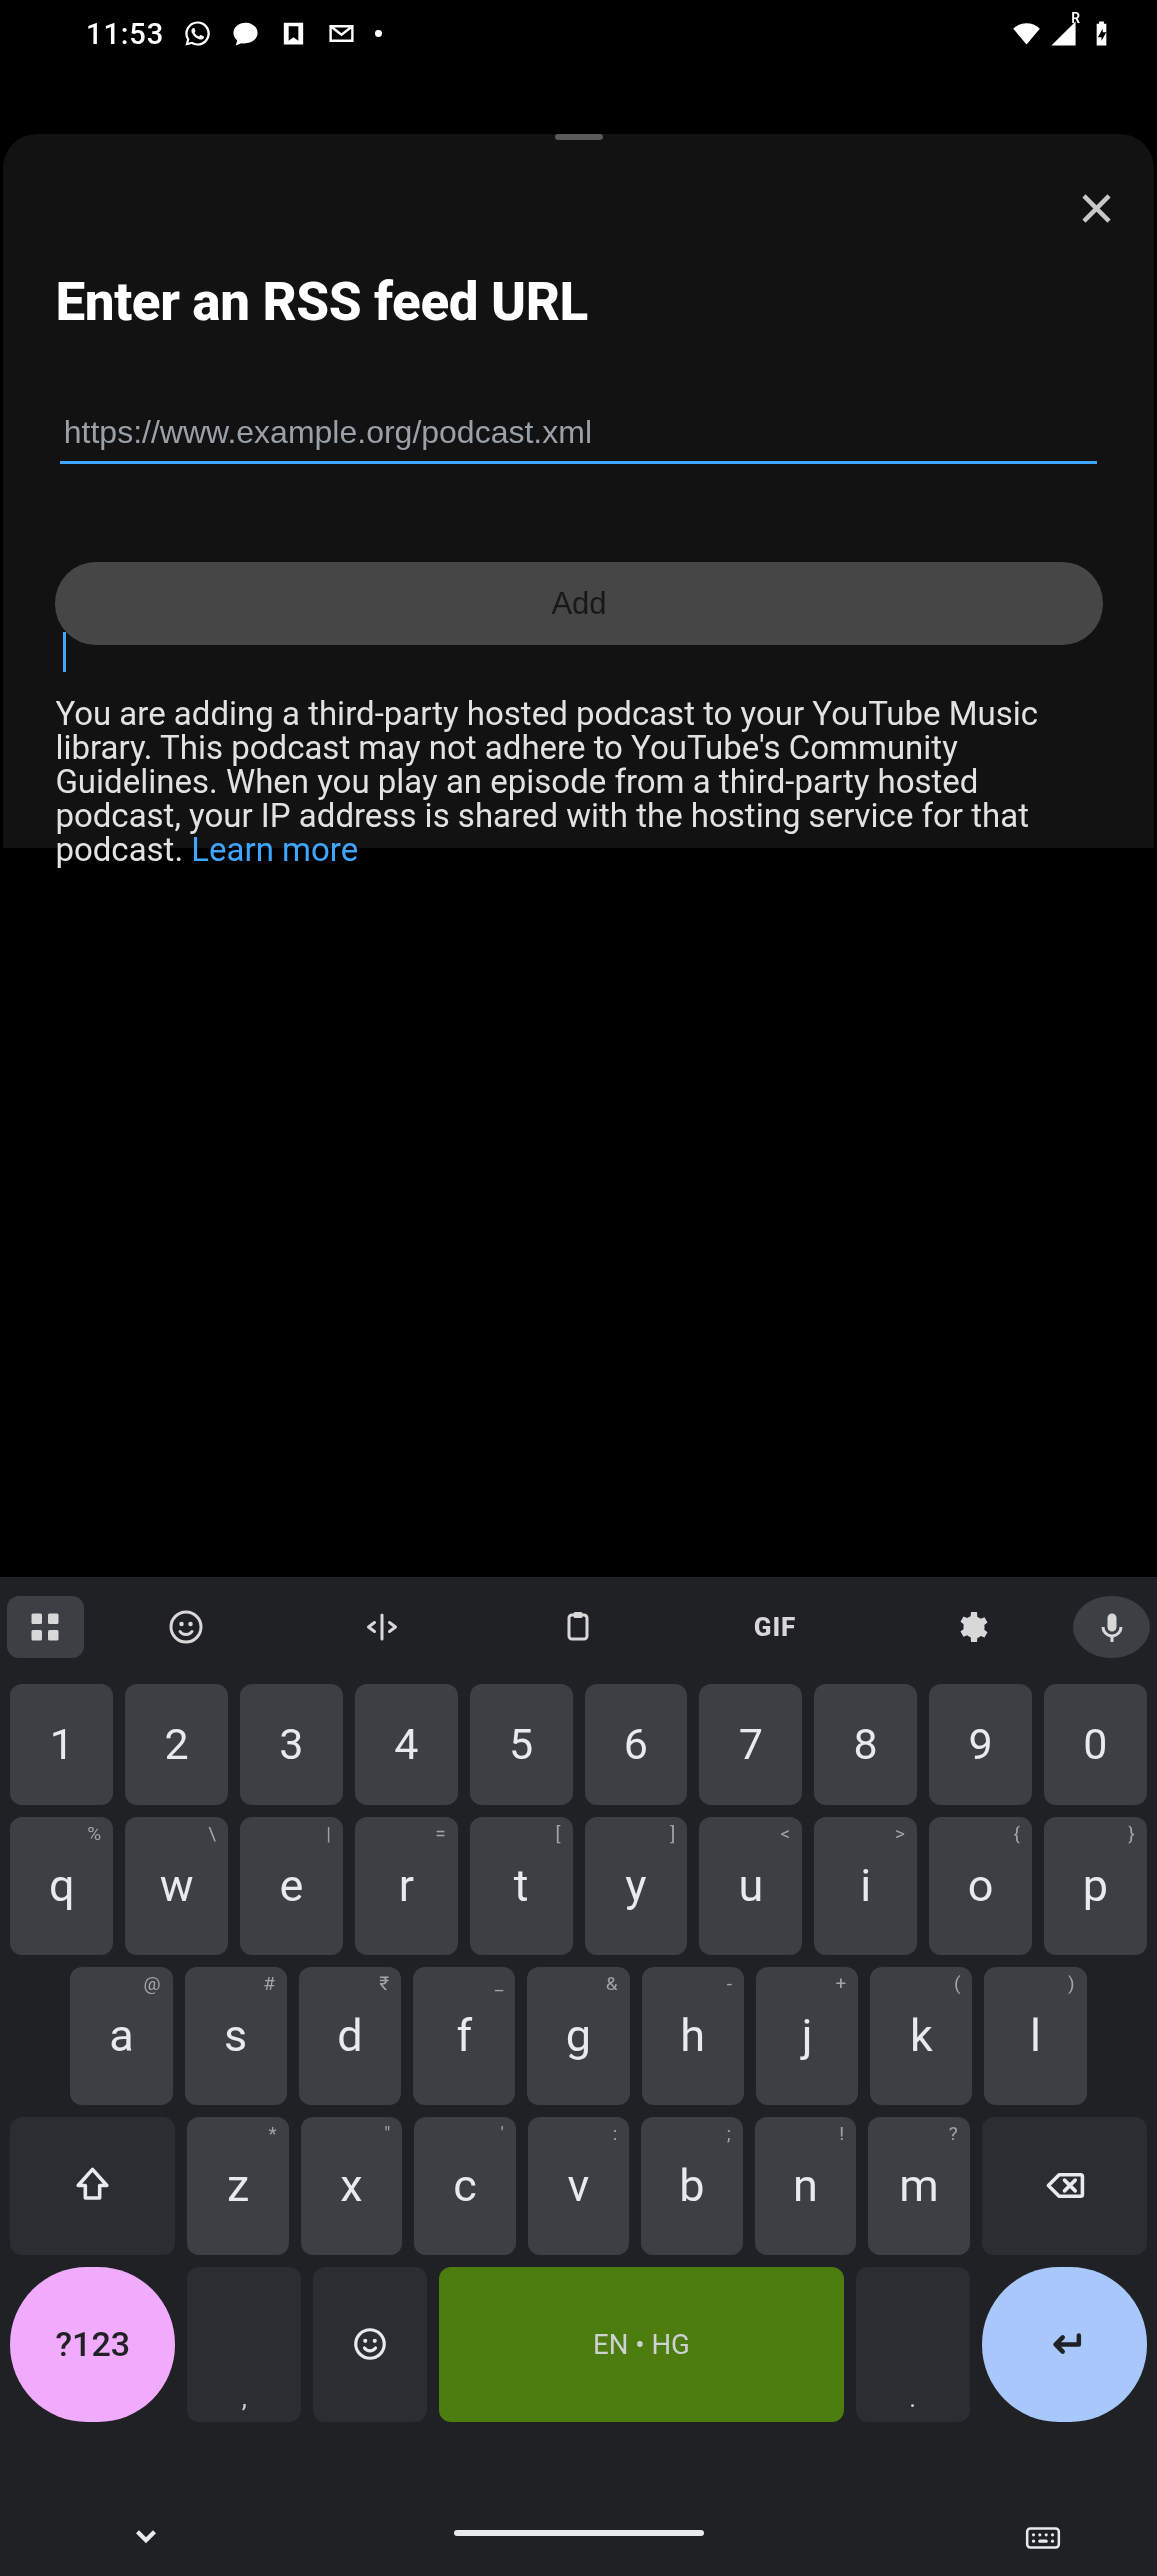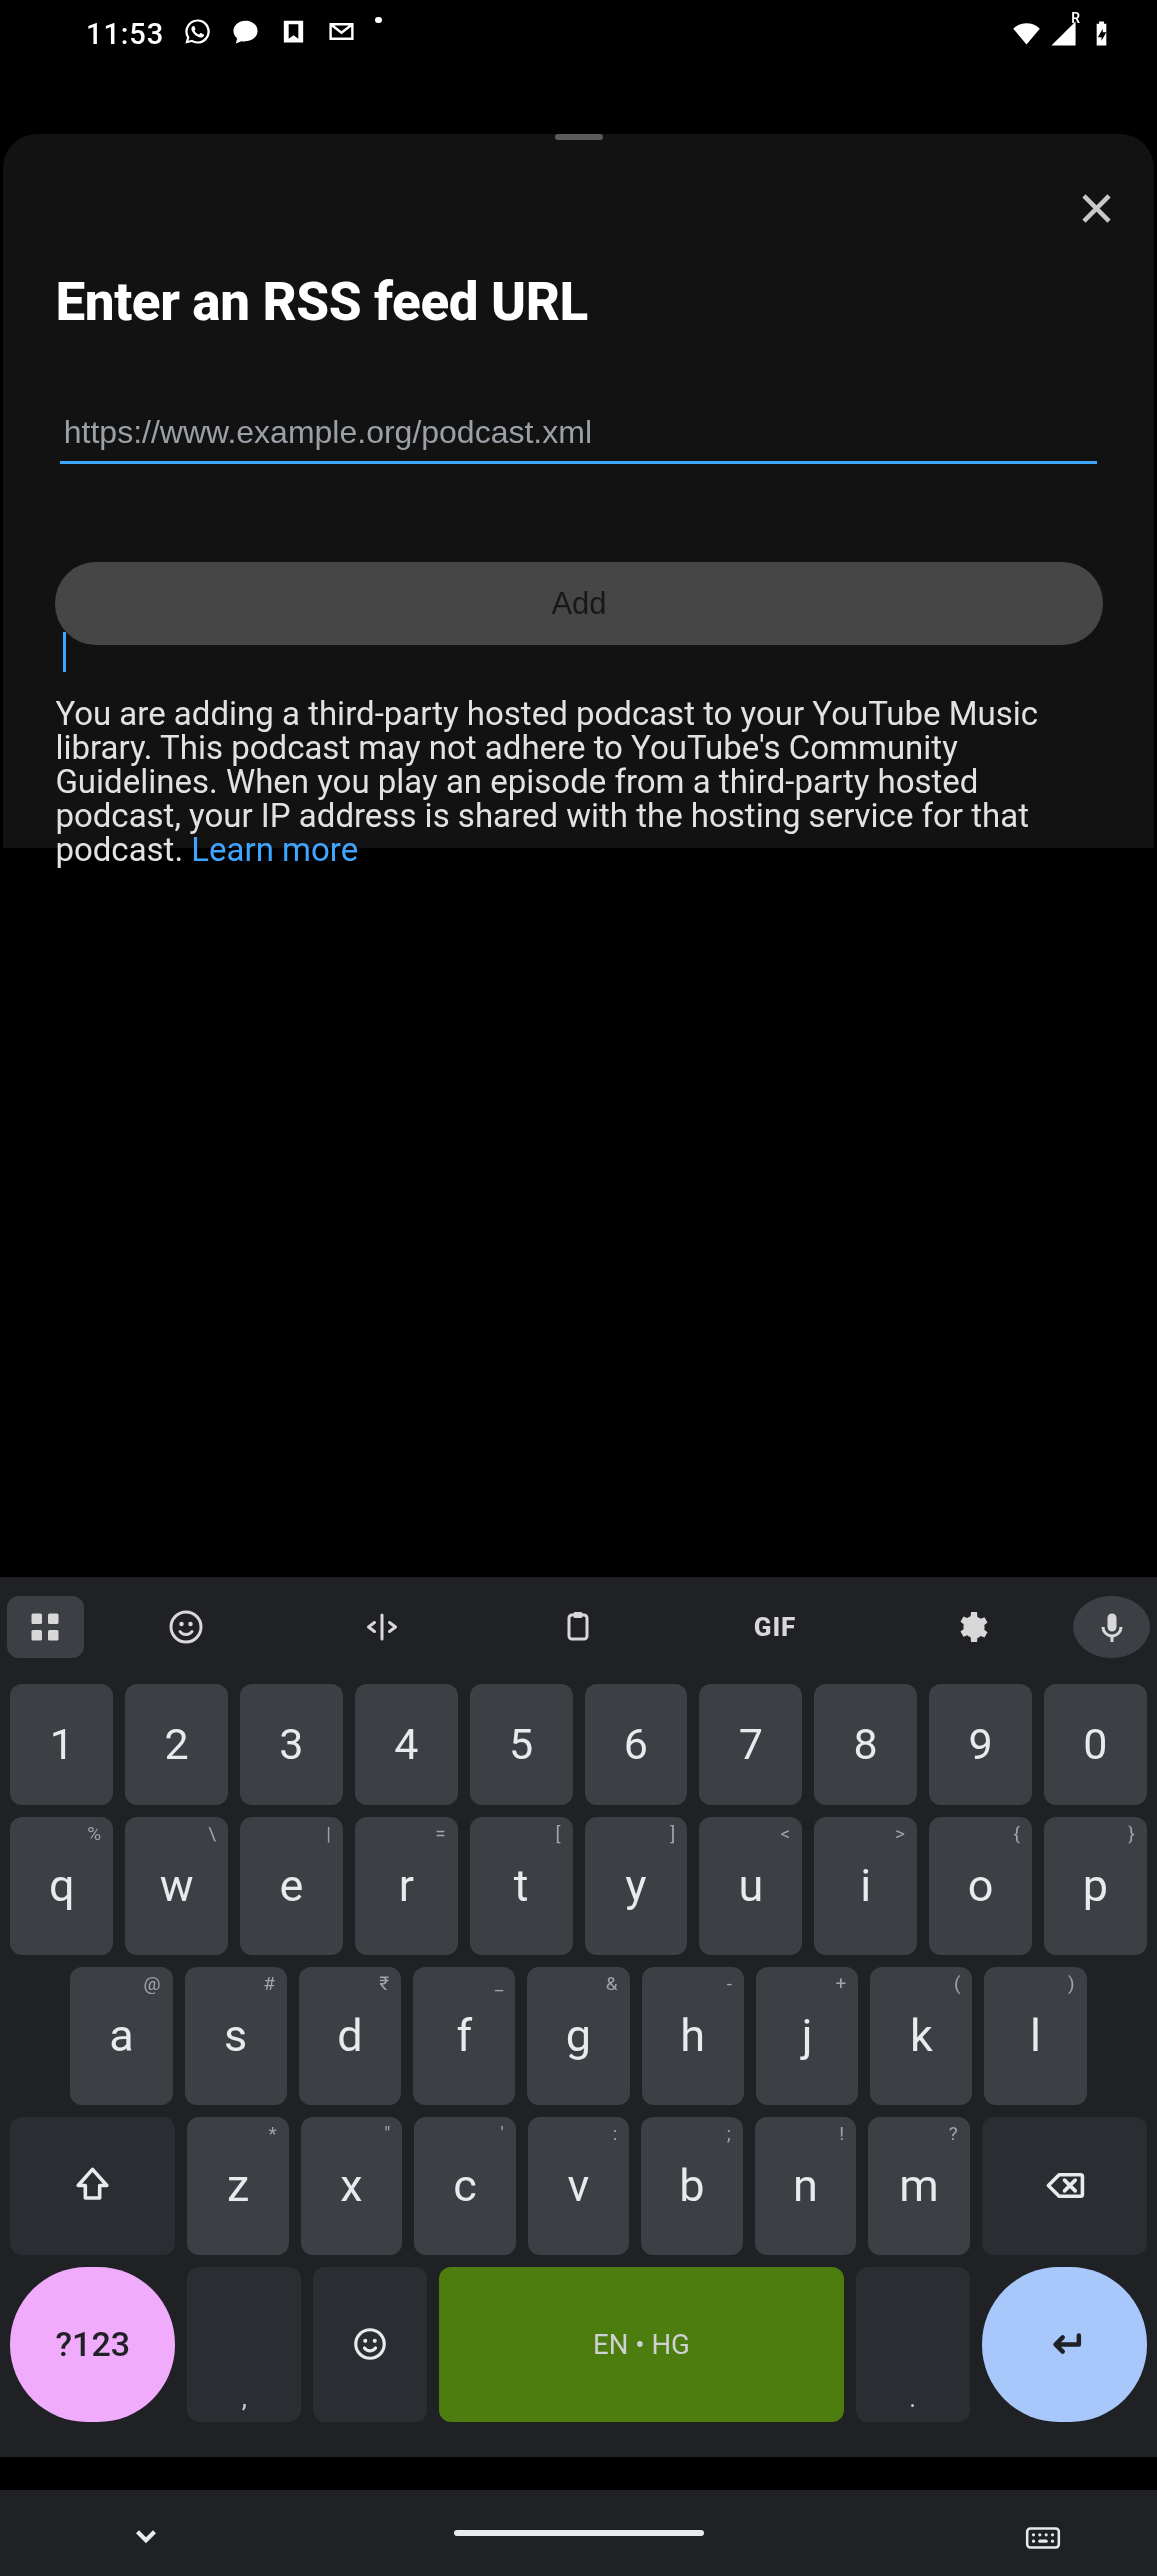--- a/index.html
+++ b/index.html
@@ -16,21 +16,21 @@
   
   .status-bar {
     height: 67px;
     display: flex;
     align-items: center;
     justify-content: space-between;
     padding: 0 41px 0 86px;
     font-size: 29px;
     font-weight: 500;
   }
-  .status-left { display: flex; align-items: flex-start; gap: 19px; }
+  .status-left { display: flex; align-items: center; gap: 19px; }
   .status-right { display: flex; align-items: center; gap: 8.6px; }
   .clock { letter-spacing: 0.9px; }
   .notif-icon { width: 29px; height: 29px; display: inline-flex; align-items: center; justify-content: center; }
   .notif-icon svg { width: 100%; height: 100%; }
   .dot { width: 6.9px; height: 6.9px; background: #fff; border-radius: 50%; }
 
   
   .sheet {
     position: relative;
     background: #121212;
@@ -95,21 +95,21 @@
     font-size: 33px;
     line-height: 34px;
     color: #e2e2e2;
   }
   .disclaimer a { color: #3ea6ff; text-decoration: none; }
 
   
   .kbd {
     position: absolute;
     left: 0; right: 0; top: 1577px;
-    height: 880px;
+    height: 999px;
     background: #1f2125;
   }
   .kbd-toolbar {
     height: 100px;
     display: flex;
     align-items: center;
     padding: 0 6.9px;
   }
   .tb-btn {
     flex: 1;

